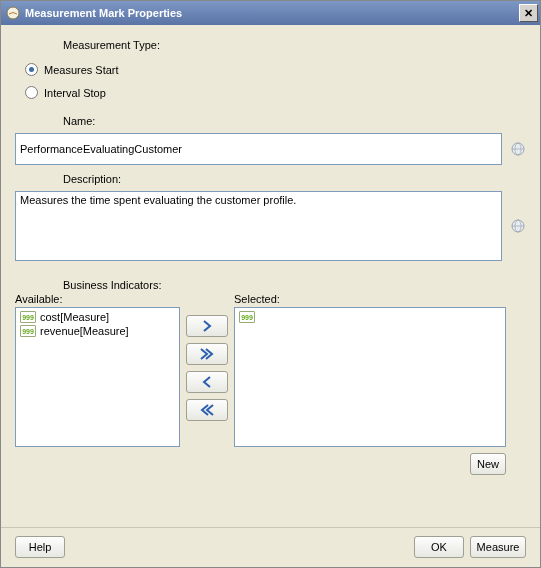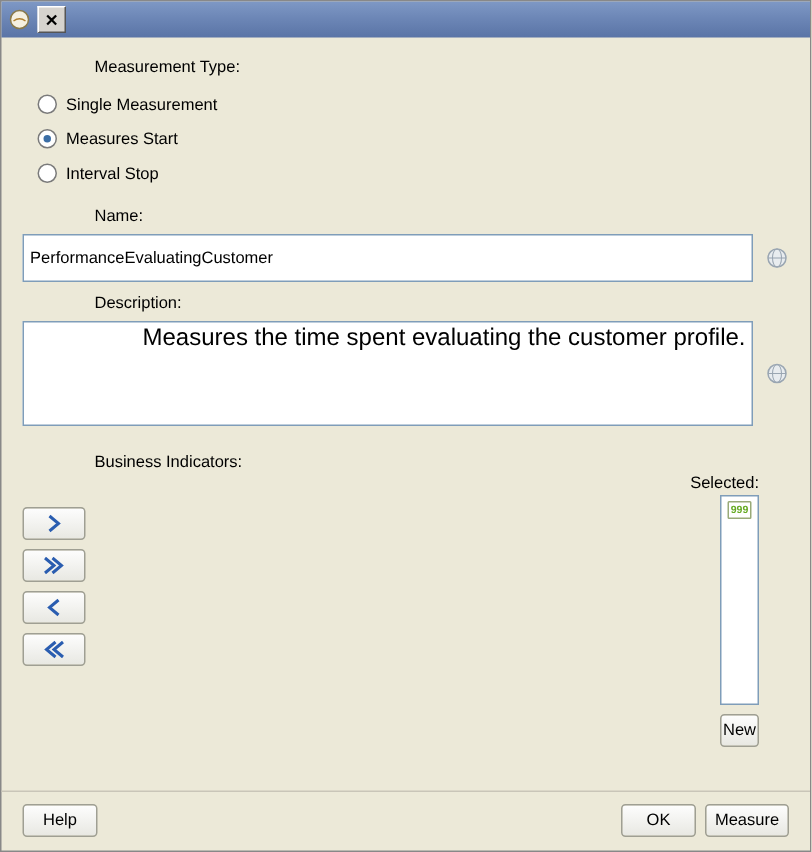--- a/index.html
+++ b/index.html
@@ -10,21 +10,21 @@
 .titlebar .title { flex: 1; font-size: 11px; }
 .titlebar .close { width: 19px; height: 18px; background: #d6d3ce; border: 1px solid #fff; border-right-color: #555; border-bottom-color: #555; display: flex; align-items: center; justify-content: center; color: #000; font-size: 11px; cursor: pointer; font-family: Arial; font-weight:bold; }
 .content { flex: 1; padding: 10px 14px; display: flex; flex-direction: column; gap: 4px; }
 .section-label { margin-top: 4px; margin-bottom: 2px; padding-left: 48px; }
 .radio-group { margin-left: 10px; display: flex; flex-direction: column; gap: 10px; margin-top: 6px; margin-bottom: 8px;}
 .radio-row { display: flex; align-items: center; gap: 6px; }
 .radio { width: 13px; height: 13px; border-radius: 50%; border: 1px solid #7a7a7a; background: #fff; display: inline-flex; align-items: center; justify-content: center; }
 .radio.selected::after { content: ""; width: 5px; height: 5px; border-radius: 50%; background: #3b6ea5; }
 .row-with-globe { display: flex; align-items: center; gap: 8px; }
 .text-input { flex: 1; height: 20px; border: 1px solid #7f9db9; background: #fff; padding: 15px 4px; font-family: inherit; font-size: 11px; }
-.textarea { flex: 1; height: 70px; border: 1px solid #7f9db9; background: #fff; padding: 2px 4px; font-family: inherit; font-size: 16px; resize: none; text-align: right; }
+.textarea { flex: 1; height: 70px; border: 1px solid #7f9db9; background: #fff; padding: 2px 4px; font-family: inherit; font-size: 11px; resize: none; }
 .globe { width: 16px; height: 16px; cursor: pointer; }
 .id-row { margin: 8px 0; }
 .id-row .idval { font-style: italic; margin-left: 6px; }
 .bi-section { margin-top: 10px; }
 .bi-columns { display: flex; gap: 6px; margin-top: 2px; }
 .bi-col { width: 165px; display: flex; flex-direction: column; gap: 2px; }
 .listbox { border: 1px solid #7f9db9; background: #fff; height: 140px; overflow: auto; padding: 2px; }
 .list-item { display: flex; align-items: center; gap: 4px; padding: 1px 2px; }
 .li-icon { width: 16px; height: 12px; display: inline-flex; align-items: center; justify-content: center; background: #fff; border: 1px solid #9a7; font-size: 7px; color: #6a2; font-weight: bold; border-radius:1px; line-height: 1; }
 .shuttle-buttons { display: flex; flex-direction: column; gap: 6px; align-items: center; justify-content: flex-start; padding-top: 22px; }
@@ -39,30 +39,27 @@
 <body>
 
 <div class="window">
   <div class="titlebar">
     <span class="icon">
       <svg width="16" height="16" viewBox="0 0 16 16">
         <circle cx="8" cy="8" r="6" fill="#f5f0e0" stroke="#8a7a4a" stroke-width="1"></circle>
         <path d="M4 9 Q8 6 12 9" stroke="#b08030" stroke-width="1" fill="none"></path>
       </svg>
     </span>
+    <span class="title">Measurement Mark Properties</span>
     <div class="close">✕</div>
   </div>
 
   <div class="content">
     <div class="section-label">Measurement Type:</div>
     <div class="radio-group">
-      <div class="radio-row">
-        <span class="radio"></span>
-        <span>Single Measurement</span>
-      </div>
       <div class="radio-row">
         <span class="radio selected"></span>
         <span>Measures Start</span>
       </div>
       <div class="radio-row">
         <span class="radio"></span>
         <span>Interval Stop</span>
       </div>
     </div>
 
@@ -87,20 +84,33 @@
           <circle cx="8" cy="8" r="6" fill="#e8ecef" stroke="#9aa6b2" stroke-width="1"></circle>
           <ellipse cx="8" cy="8" rx="3" ry="6" fill="none" stroke="#9aa6b2" stroke-width="0.7"></ellipse>
           <line x1="2" y1="8" x2="14" y2="8" stroke="#9aa6b2" stroke-width="0.7"></line>
         </svg>
       </span>
     </div>
 
     <div class="bi-section">
       <div class="section-label">Business Indicators:</div>
       <div class="bi-columns">
+        <div class="bi-col">
+          <div>Available:</div>
+          <div class="listbox">
+            <div class="list-item">
+              <span class="li-icon">999</span>
+              <span>cost[Measure]</span>
+            </div>
+            <div class="list-item">
+              <span class="li-icon">999</span>
+              <span>revenue[Measure]</span>
+            </div>
+          </div>
+        </div>
         <div class="shuttle-buttons">
           <button class="btn sq">
             <svg width="14" height="12" viewBox="0 0 14 12">
                 <path d="M4 1 L10 6 L4 11" fill="none" stroke="#2a5db0" stroke-width="2"></path>
               </svg>
           </button>
           <button class="btn sq">
             <svg width="18" height="12" viewBox="0 0 18 12">
                 <path d="M3 1 L9 6 L3 11 M8 1 L14 6 L8 11" fill="none" stroke="#2a5db0" stroke-width="2"></path>
               </svg>
@@ -109,31 +119,31 @@
             <svg width="14" height="12" viewBox="0 0 14 12">
                 <path d="M10 1 L4 6 L10 11" fill="none" stroke="#2a5db0" stroke-width="2"></path>
               </svg>
           </button>
           <button class="btn sq">
             <svg width="18" height="12" viewBox="0 0 18 12">
                 <path d="M15 1 L9 6 L15 11 M10 1 L4 6 L10 11" fill="none" stroke="#2a5db0" stroke-width="2"></path>
               </svg>
           </button>
         </div>
-        <div class="bi-col" style="flex:1; width:auto; padding-right:20px;align-items:flex-end;">
+        <div class="bi-col" style="flex:1; width:auto; padding-right:20px;">
           <div>Selected:</div>
           <div class="listbox">
             <div class="list-item">
               <span class="li-icon">999</span>
             </div>
           </div>
         </div>
       </div>
       <div class="new-row">
-        <button class="btn" style="width:26px">New</button>
+        <button class="btn" style="width:36px">New</button>
       </div>
     </div>
   </div>
 
   <div class="bottom-bar">
     <button class="btn" style="width:50px">Help</button>
     <div class="spacer"></div>
     <button class="btn" style="width:50px; margin-right:6px">OK</button>
     <button class="btn" style="width:56px">Measure</button>
   </div>

